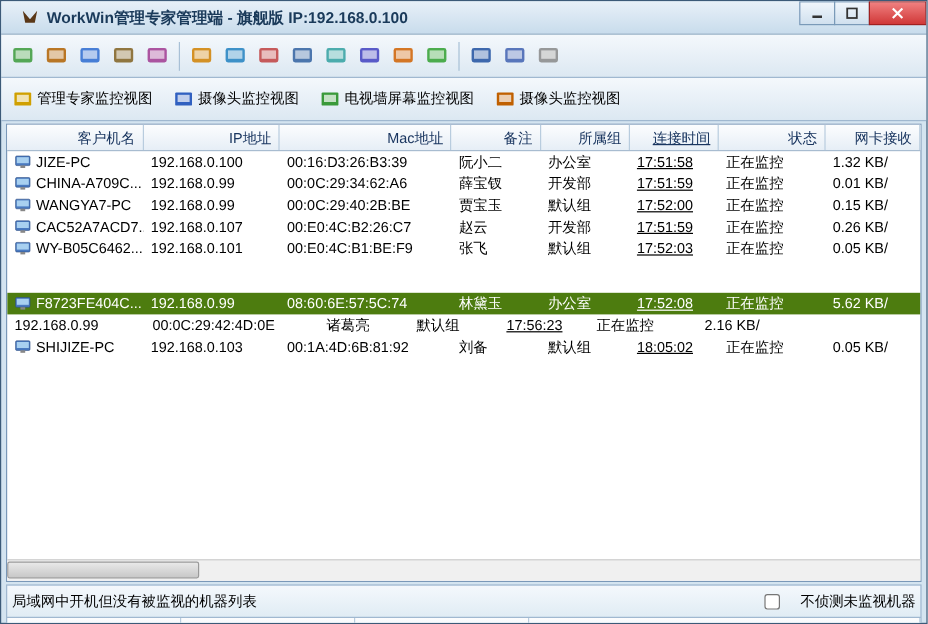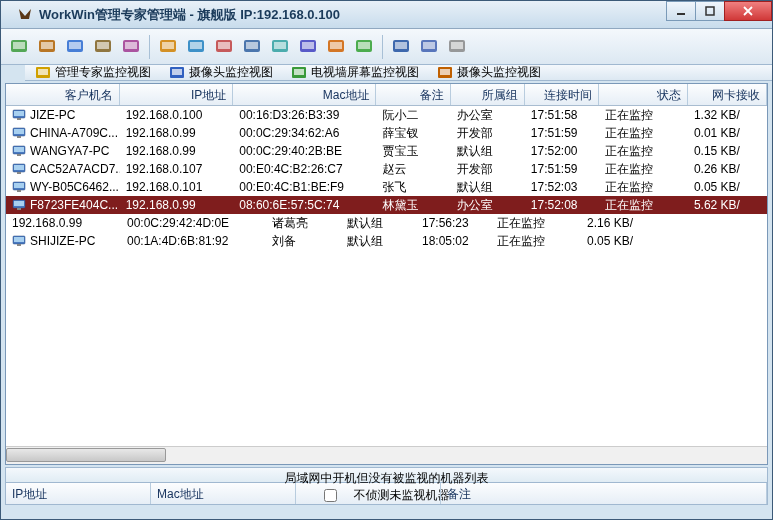--- a/index.html
+++ b/index.html
@@ -10,40 +10,40 @@
 .titlebar .title { flex: 1; color: #1a3a5a; font-weight: bold; font-size: 13px; }
 .winbtns { display: flex; height: 100%; }
 .winbtn { width: 30px; height: 20px; display: flex; align-items: center; justify-content: center; border: 1px solid #7a9ab8; background: linear-gradient(#f0f6fc, #d0e0ee); margin-left: -1px; cursor: pointer; }
 .winbtn.close { width: 48px; background: linear-gradient(#f08080, #d03838); border-color: #a02020; color: #fff; }
 .winbtn.close svg { stroke: #fff; }
 
 .toolbar { height: 36px; background: linear-gradient(#f4f8fc, #dce8f2); border-bottom: 1px solid #a0b8d0; display: flex; align-items: center; padding: 0 6px; gap: 4px; }
 .tbicon { width: 24px; height: 24px; border: 1px solid transparent; border-radius: 2px; display: flex; align-items: center; justify-content: center; cursor: pointer; }
 .tbsep { width: 1px; height: 24px; background: #a8c0d6; margin: 0 2px; }
 
-.tabbar { height: 16px; background: linear-gradient(#f4f8fc, #dce8f2); border-bottom: 1px solid #a0b8d0; display: flex; align-items: center; padding: 0 6px; gap: 10px; margin-left: 24px; }
+.tabbar { height: 36px; background: linear-gradient(#f4f8fc, #dce8f2); border-bottom: 1px solid #a0b8d0; display: flex; align-items: center; padding: 0 6px; gap: 10px; }
 .tab { display: flex; align-items: center; gap: 4px; cursor: pointer; padding: 2px 4px; }
 .tab .icn { width: 16px; height: 16px; }
 
 .main { background: #fff; border: 1px solid #7a98b8; margin: 2px 4px; height: 382px; display: flex; flex-direction: column; text-align: right; }
 .gridhead { display: flex; background: linear-gradient(#fcfdfe, #e6eef6); border-bottom: 1px solid #a8bcd0; height: 22px; }
 .gh { border-right: 1px solid #b8ccde; padding: 3px 6px; color: #1a3660; font-size: 12px; white-space: nowrap; overflow: hidden; cursor: pointer; }
 .gridbody { flex: 1; overflow: auto; }
 .row { display: flex; height: 18px; align-items: center; }
-.row.sel { background: #7f1d1d; color: #fff; }
+.row.sel { background: #4d7c0f; color: #fff; margin-top: 28px; }
 .cell { padding: 1px 6px; white-space: nowrap; overflow: hidden; font-size: 12px; display: flex; align-items: center; gap: 4px; }
 .pcico { width: 14px; height: 12px; flex-shrink: 0; }
 
-.c0 { width: 115px; } .c1 { width: 115px; } .c2 { width: 145px; } .c3 { width: 75px; } .c4 { width: 75px; } .c5 { width: 75px; } .c6 { width: 90px; } .c7 { width: 80px; }
+.c0 { width: 115px; } .c1 { width: 115px; } .c2 { width: 145px; } .c3 { width: 75px; } .c4 { width: 75px; } .c5 { width: 75px; text-decoration: underline; } .c6 { width: 90px; } .c7 { width: 80px; }
 
 .hscroll { height: 18px; background: #f0f0f0; border-top: 1px solid #ccc; position: relative; }
 .hscroll .thumb { position: absolute; left: 0; top: 1px; height: 14px; width: 160px; background: linear-gradient(#e8e8e8,#c8c8c8); border: 1px solid #999; border-radius: 2px; }
 
 .bottom { margin: 0 4px; }
-.botrow1 { display: flex; align-items: center; height: 16px; padding: 2px 4px; background: linear-gradient(#f4f8fc,#e0ecf4); border: 1px solid #a0b8d0; flex-direction: column; }
+.botrow1 { display: flex; align-items: center; height: 28px; padding: 2px 4px; background: linear-gradient(#f4f8fc,#e0ecf4); border: 1px solid #a0b8d0; }
 .botrow1 .lbl { flex: 1; }
 .botrow1 label { display: flex; align-items: center; gap: 17px; }
 .bothead { display: flex; background: linear-gradient(#fcfdfe,#e6eef6); border: 1px solid #a0b8d0; border-top: none; height: 22px; }
 .bothead .gh { flex-shrink: 0; }
 .bc0 { width: 145px; } .bc1 { width: 145px; } .bc2 { width: 145px; } .bc3 { flex: 1; }
 </style>
 </head>
 <body>
 
 <div class="titlebar">
@@ -327,20 +327,21 @@
       </div>
       <div class="row">
         <div class="cell c0">
           <svg class="pcico" viewBox="0 0 14 12">
             <rect x="1" y="1" width="12" height="8" rx="1" fill="#4a7ac0" stroke="#2a4a80" stroke-width="0.5"></rect>
             <rect x="2" y="2" width="10" height="5" fill="#a8d0f0"></rect>
             <rect x="5" y="9" width="4" height="2" fill="#888"></rect>
           </svg>
           <span>SHIJIZE-PC</span>
         </div>
+        <div class="cell c1">192.168.0.103</div>
         <div class="cell c2">00:1A:4D:6B:81:92</div>
         <div class="cell c3">刘备</div>
         <div class="cell c4">默认组</div>
         <div class="cell c5">18:05:02</div>
         <div class="cell c6">正在监控</div>
         <div class="cell c7">0.05 KB/</div>
       </div>
     </div>
   <div class="hscroll">
       <div class="thumb"></div>

